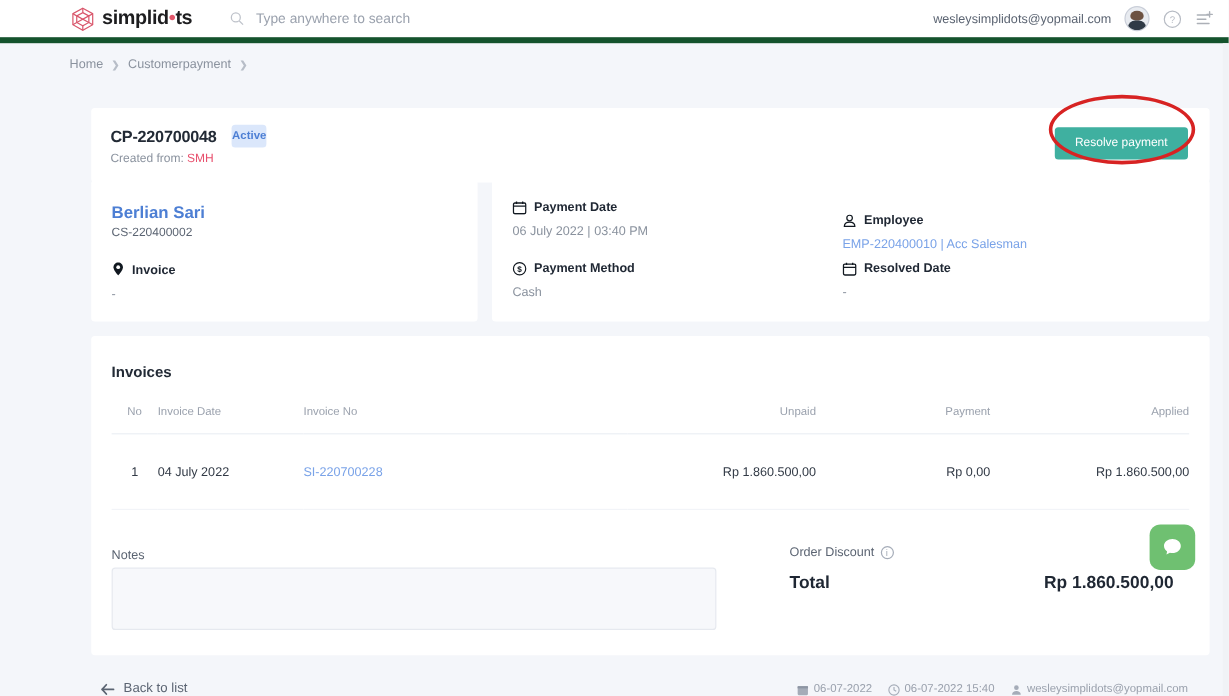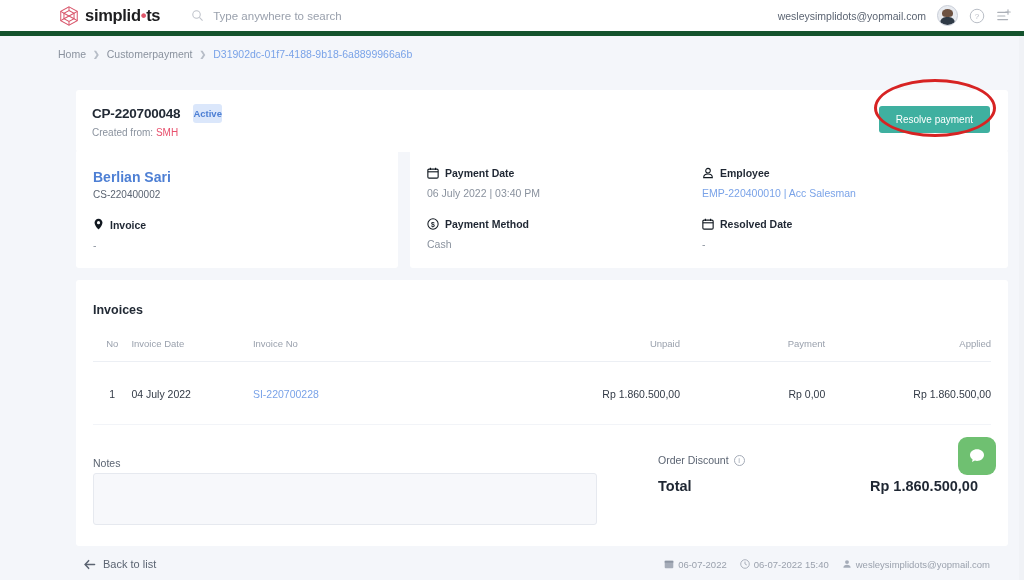--- a/index.html
+++ b/index.html
@@ -83,21 +83,21 @@
   .field-label {
     display: flex; align-items: center; gap: 6px;
     font-size: 10.5px; font-weight: bold; color: #1f2733;
   }
   .field-value { font-size: 10.5px; color: #8a929e; margin-top: 8px; }
   .field-value.link { color: #7aa3e8; }
   .fld { position: absolute; }
   .cust-address { left: 17px; top: 68px; }
   .det-c1r1 { left: 17px; top: 17px; }
   .det-c1r2 { left: 17px; top: 68px; }
-  .det-c2r1 { left: 292px; top: 17px; }
+  .det-c2r1 { left: 292px; top: 28px; }
   .det-c2r2 { left: 292px; top: 68px; }
 
   
   .card-invoices { top: 280px; left: 76px; width: 932px; height: 266px; }
   .sect-title { position: absolute; left: 17px; top: 23px; font-size: 12.5px; font-weight: bold; color: #222a35; }
   .inv-table { position: absolute; left: 17px; top: 58px; width: 898px; border-collapse: collapse; }
   .inv-table th {
     font-size: 9.5px; font-weight: normal; color: #9aa1ad;
     text-align: left; padding: 0 0 12px 0; border-bottom: 1px solid #eceff4;
   }
@@ -121,21 +121,21 @@
   .tot-row { display: flex; justify-content: space-between; align-items: center; }
   .tot-row.discount { font-size: 10.5px; color: #5b6472; margin-bottom: 12px; }
   .tot-row.discount .lbl { display: flex; align-items: center; gap: 5px; }
   .info-ico {
     width: 11px; height: 11px; border: 1px solid #a5acb8; border-radius: 50%;
     font-size: 8px; line-height: 9px; text-align: center; color: #a5acb8;
   }
   .tot-row.grand { font-size: 14.5px; font-weight: bold; color: #1f2733; }
 
   
-  .footer { position: absolute; left: 0; top: 548px; width: 1024px; height: 32px; display: flex; align-items: center; }
+  .footer { position: absolute; left: 0; top: 548px; width: 1024px; height: 32px; display: flex; align-items: flex-end; }
   .back-link { margin-left: 84px; display: flex; align-items: center; gap: 7px; font-size: 11px; color: #5b6472; cursor: pointer; }
   .foot-meta { margin-left: auto; margin-right: 34px; display: flex; align-items: center; gap: 13px; font-size: 9.5px; color: #9aa1ad; }
   .foot-meta span { display: flex; align-items: center; gap: 4px; }
 
   
   .chat-widget {
     position: absolute; left: 958px; top: 437px; width: 38px; height: 38px;
     background: #6fc071; border-radius: 9px; z-index: 40;
     display: flex; align-items: center; justify-content: center; cursor: pointer;
   }
@@ -195,21 +195,20 @@
         </g>
       </svg>
     </div>
   </div>
 
   <div class="breadcrumb">
     <span class="bc-link">Home</span>
     <span class="bc-sep">❯</span>
     <span class="bc-link">Customerpayment</span>
     <span class="bc-sep">❯</span>
-    <span class="bc-current">D31902dc-01f7-4188-9b18-6a8899966a6b</span>
   </div>
 
   <div class="card card-header">
     <div class="doc-title-row">
       <span class="doc-title">CP-220700048</span>
       <span class="badge">Active</span>
     </div>
     <div class="created-from">
       <span>Created from:</span>
       <b>SMH</b>

